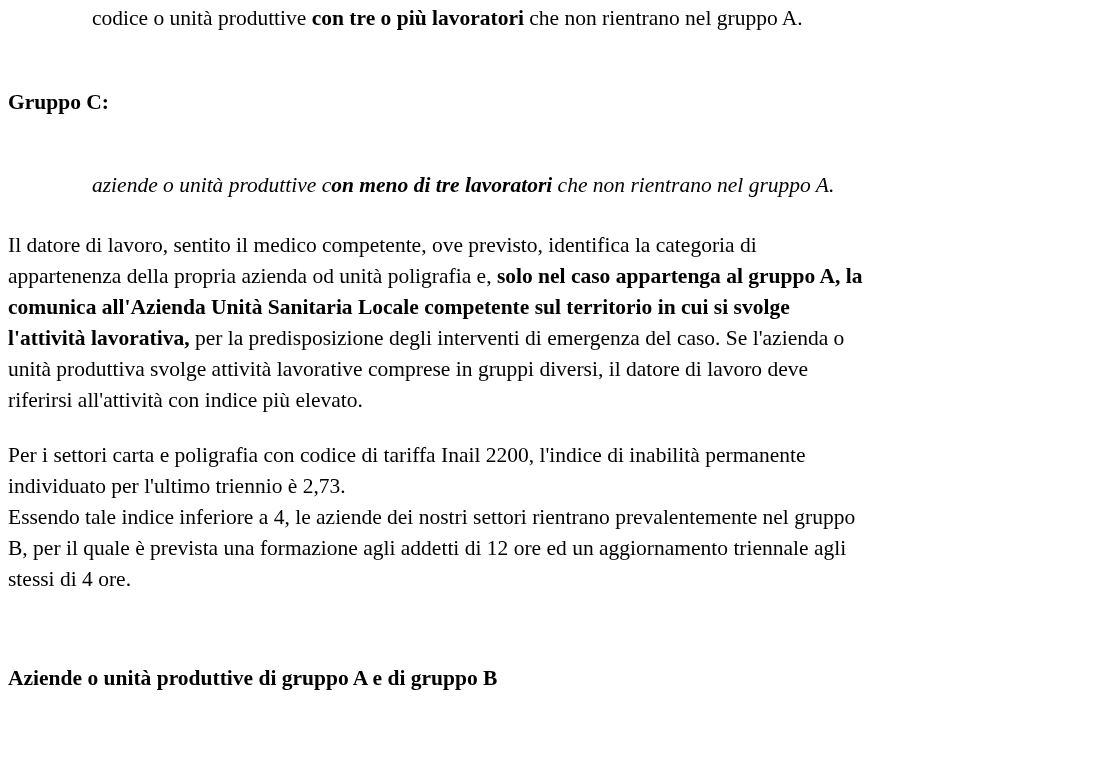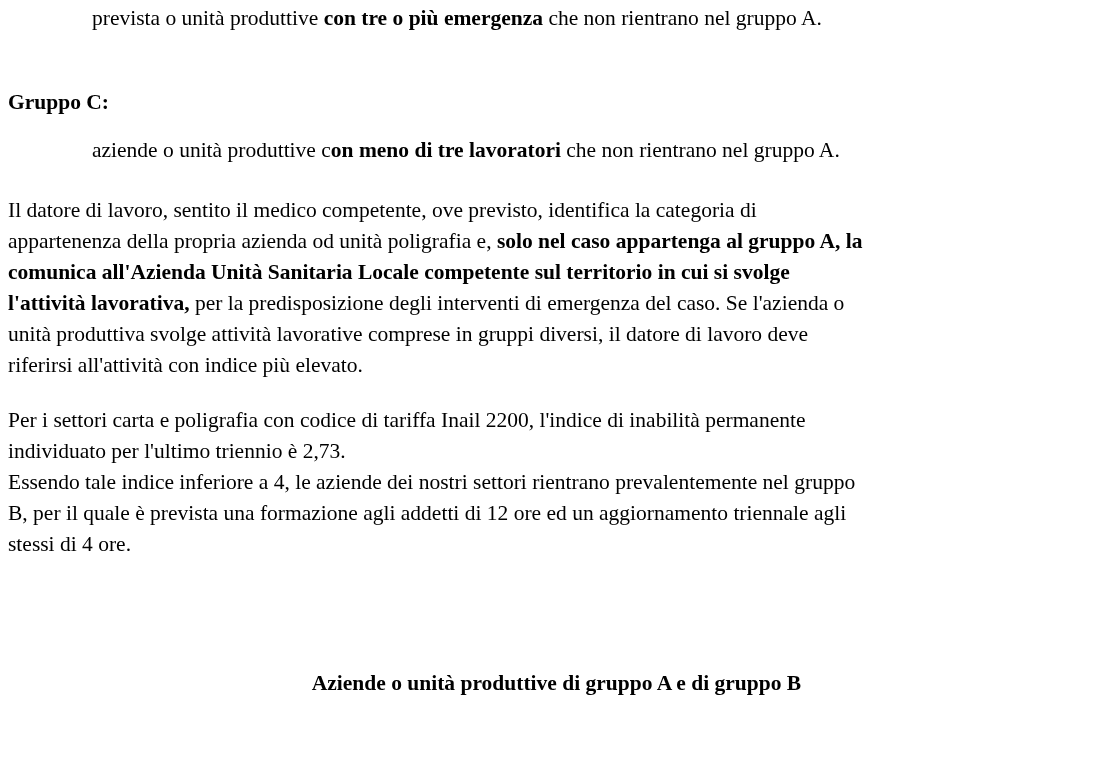--- a/index.html
+++ b/index.html
@@ -21,30 +21,30 @@
   }
   .para {
     margin: 0;
     white-space: pre-wrap;
     font-weight: normal;
   }
   .para .run-bold { font-weight: bold; }
   .indent { padding-left: 84px; }
   .b1 { margin-top: 3px; }
   .b2 { margin-top: 53px; }
-  .b3 { margin-top: 17px; }
+  .b3 { margin-top: 52px; font-style: italic; }
   .b4 { margin-top: 29px; }
   .b5 { margin-top: 24px; }
-  .b6 { margin-top: 108px; text-align: center; }
+  .b6 { margin-top: 68px; }
 </style>
 </head>
 <body>
 
 <div class="page">
-  <p class="para indent b1"><span class="run">prevista o unità produttive </span><span class="run-bold">con tre o più emergenza</span><span class="run"> che non rientrano nel gruppo A.</span></p>
+  <p class="para indent b1"><span class="run">codice o unità produttive </span><span class="run-bold">con tre o più lavoratori</span><span class="run"> che non rientrano nel gruppo A.</span></p>
 
   <p class="para b2"><span class="run-bold">Gruppo C:</span></p>
 
   <p class="para indent b3"><span class="run">aziende o unità produttive c</span><span class="run-bold">on meno di tre lavoratori</span><span class="run"> che non rientrano nel gruppo A.</span></p>
 
   <p class="para b4"><span class="run">Il datore di lavoro, sentito il medico competente, ove previsto, identifica la categoria di
 appartenenza della propria azienda od unità poligrafia e, </span><span class="run-bold">solo nel caso appartenga al gruppo A, la
 comunica all'Azienda Unità Sanitaria Locale competente sul territorio in cui si svolge
 l'attività lavorativa,</span><span class="run"> per la predisposizione degli interventi di emergenza del caso. Se l'azienda o
 unità produttiva svolge attività lavorative comprese in gruppi diversi, il datore di lavoro deve

